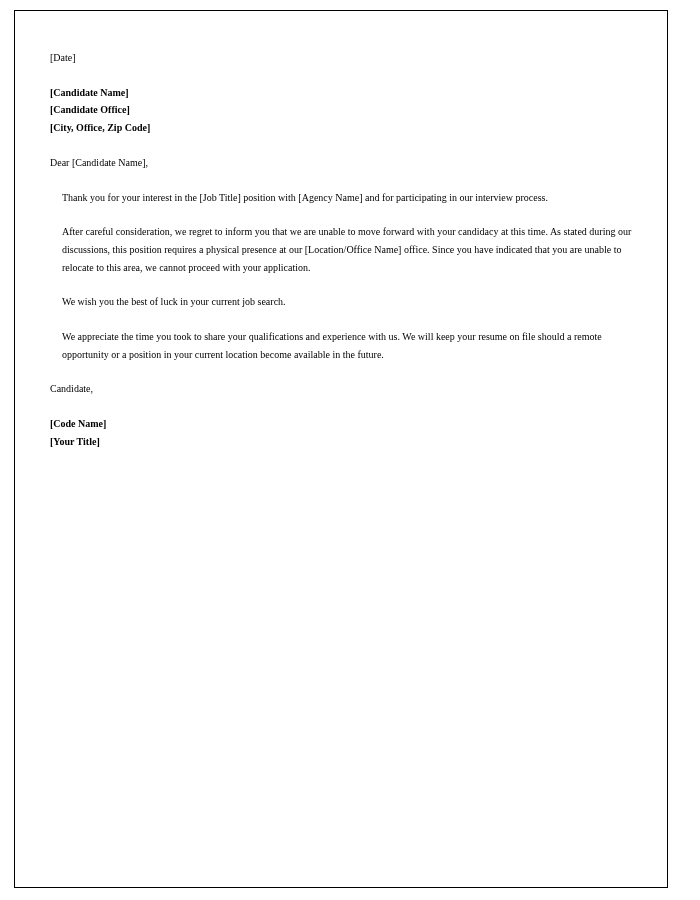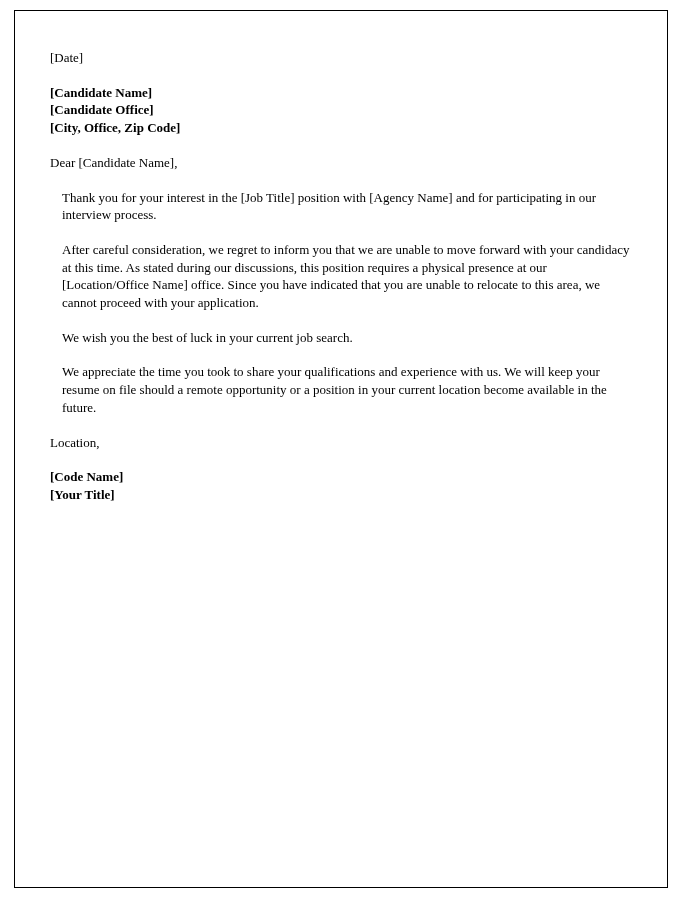--- a/index.html
+++ b/index.html
@@ -19,21 +19,21 @@
     left: 14px;
     top: 10px;
     width: 654px;
     height: 878px;
     box-sizing: border-box;
     border: 1px solid #000000;
     background: #ffffff;
   }
   .content {
     padding: 38px 34px 0 35px;
-    font-size: 13px;
+    font-size: 10px;
     line-height: 17.7px;
   }
   .block {
     margin: 0 0 17px 0;
   }
   .line {
     display: block;
     font-weight: bold;
   }
   p.para {
@@ -57,21 +57,21 @@
     <div class="block">Dear [Candidate Name],</div>
 
     <p class="para">Thank you for your interest in the [Job Title] position with [Agency Name] and for participating in our interview process.</p>
 
     <p class="para">After careful consideration, we regret to inform you that we are unable to move forward with your candidacy at this time. As stated during our discussions, this position requires a physical presence at our [Location/Office Name] office. Since you have indicated that you are unable to relocate to this area, we cannot proceed with your application.</p>
 
     <p class="para">We wish you the best of luck in your current job search.</p>
 
     <p class="para">We appreciate the time you took to share your qualifications and experience with us. We will keep your resume on file should a remote opportunity or a position in your current location become available in the future.</p>
 
-    <div class="block">Location,</div>
+    <div class="block">Candidate,</div>
 
     <div class="block">
       <span class="line">[Code Name]</span>
       <span class="line">[Your Title]</span>
     </div>
 
   </div>
 </div>
 
 </body></html>

